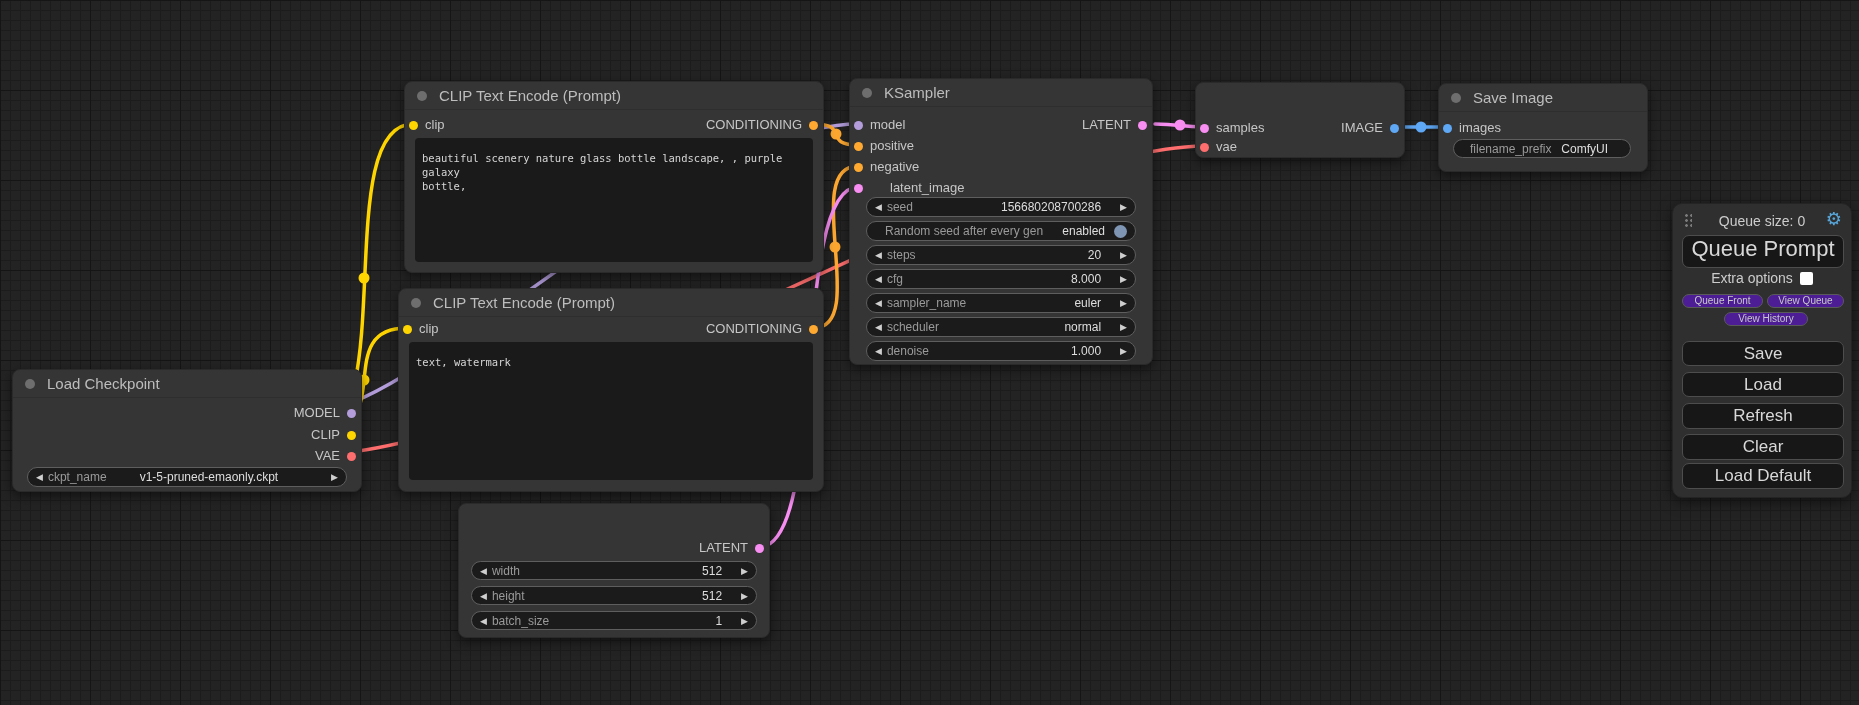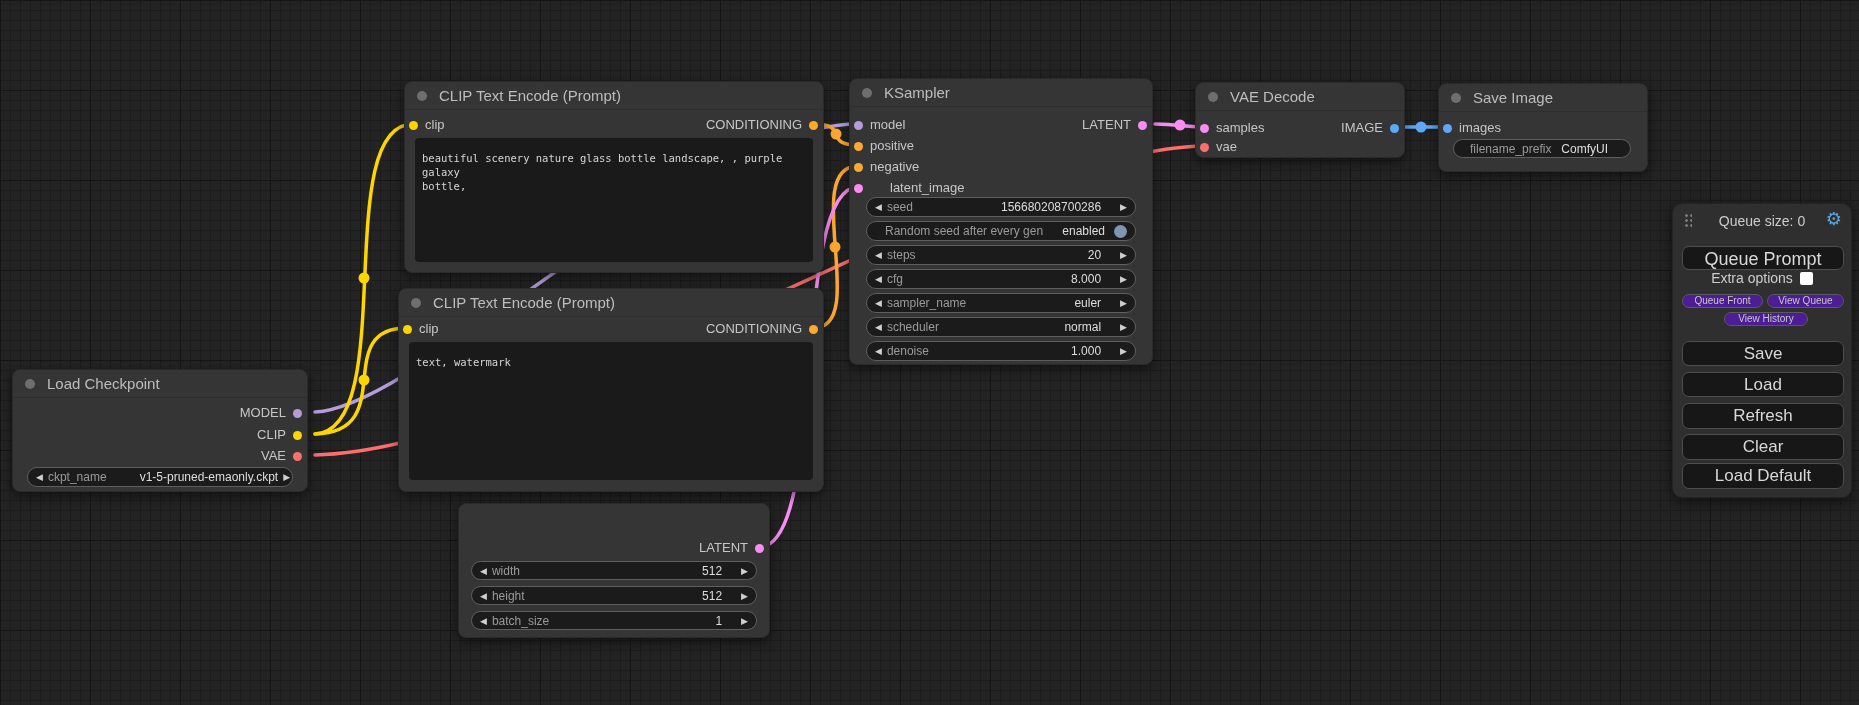--- a/index.html
+++ b/index.html
@@ -86,21 +86,21 @@
     <path d="M1395,127 C1420,127 1422,127 1447,127" stroke="#5fa8f5"></path>
     <circle cx="364" cy="278" r="5.5" fill="#ffd500"></circle>
     <circle cx="364" cy="380" r="5.5" fill="#ffd500"></circle>
     <circle cx="836" cy="134" r="5.5" fill="#ffa931"></circle>
     <circle cx="835" cy="247" r="5.5" fill="#ffa931"></circle>
     <circle cx="809" cy="366" r="5.5" fill="#f88df2"></circle>
     <circle cx="1180" cy="125" r="5.5" fill="#f88df2"></circle>
     <circle cx="1421" cy="127" r="5.5" fill="#5fa8f5"></circle>
   </svg>
 
-  <div class="node" style="left:12px;top:369px;width:296px;height:123px;">
+  <div class="node" style="left:12px;top:369px;width:350px;height:123px;">
     <div class="ntitle"><span class="tdot" style="background: rgb(110, 110, 110);"></span><span>Load Checkpoint</span></div>
     <div class="slot out-slot" style="top:36px;">
         <span class="dot" style="background: rgb(179, 157, 219);"></span>
         <span class="slbl">MODEL</span>
       </div>
     <div class="slot out-slot" style="top:58px;">
         <span class="dot" style="background: rgb(255, 213, 0);"></span>
         <span class="slbl">CLIP</span>
       </div>
     <div class="slot out-slot" style="top:79px;">
@@ -227,21 +227,20 @@
     </div>
     <div class="widget" style="left:12px;right:12px;top:107px;height:19px;">
       <span class="warr">◀</span>
       <span class="wlabel">batch_size</span>
       <span class="wvalue" style="margin-right:14px;">1</span>
       <span class="warr">▶</span>
     </div>
   </div>
 
   <div class="node" style="left:1195px;top:82px;width:210px;height:76px;">
-    <div class="ntitle"><span class="tdot" style="background: rgb(110, 110, 110);"></span><span>VAE Decode</span></div>
     <div class="slot in-slot" style="top:38px;">
         <span class="dot" style="background: rgb(248, 141, 242);"></span>
         <span class="slbl">samples</span>
       </div>
     <div class="slot in-slot" style="top:57px;">
         <span class="dot" style="background: rgb(255, 110, 110);"></span>
         <span class="slbl">vae</span>
       </div>
     <div class="slot out-slot" style="top:38px;">
         <span class="dot" style="background: rgb(95, 168, 245);"></span>
@@ -259,21 +258,21 @@
       <span class="wlabel">filename_prefix</span>
       <span class="wvalue" style="margin-right:14px;">ComfyUI</span>
     </div>
   </div>
 
   <div class="panel" style="left:1672px;top:203px;width:180px;height:295px;">
     <div class="handle"></div>
     <div class="phead">Queue size: 0</div>
     <div class="gear" style="color: rgb(87, 165, 217);">⚙</div>
 
-    <div class="bigbtn" style="top:42px;height:24px;line-height:25px;font-size:18px;">Queue Prompt</div>
+    <div class="bigbtn" style="top:31px;height:33px;line-height:25px;font-size:22px;">Queue Prompt</div>
 
     <div class="extra">
       <span>Extra options</span>
       <span class="checkbox"></span>
     </div>
 
     <div class="pill" style="left:9px;top:90px;width:81px;">Queue Front</div>
     <div class="pill" style="left:94px;top:90px;width:77px;">View Queue</div>
     <div class="pill" style="left:51px;top:108px;width:84px;">View History</div>
 

